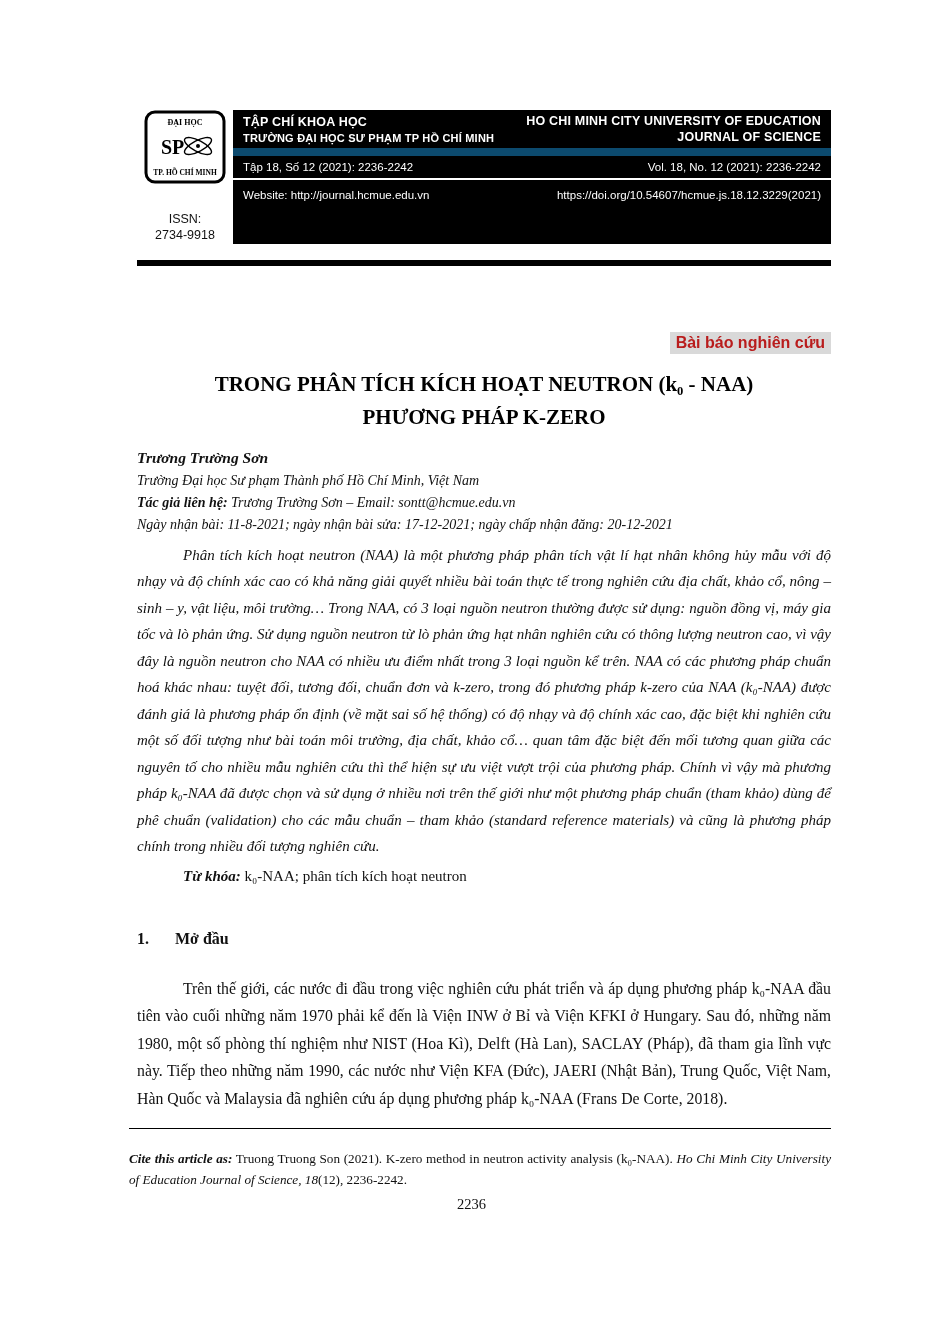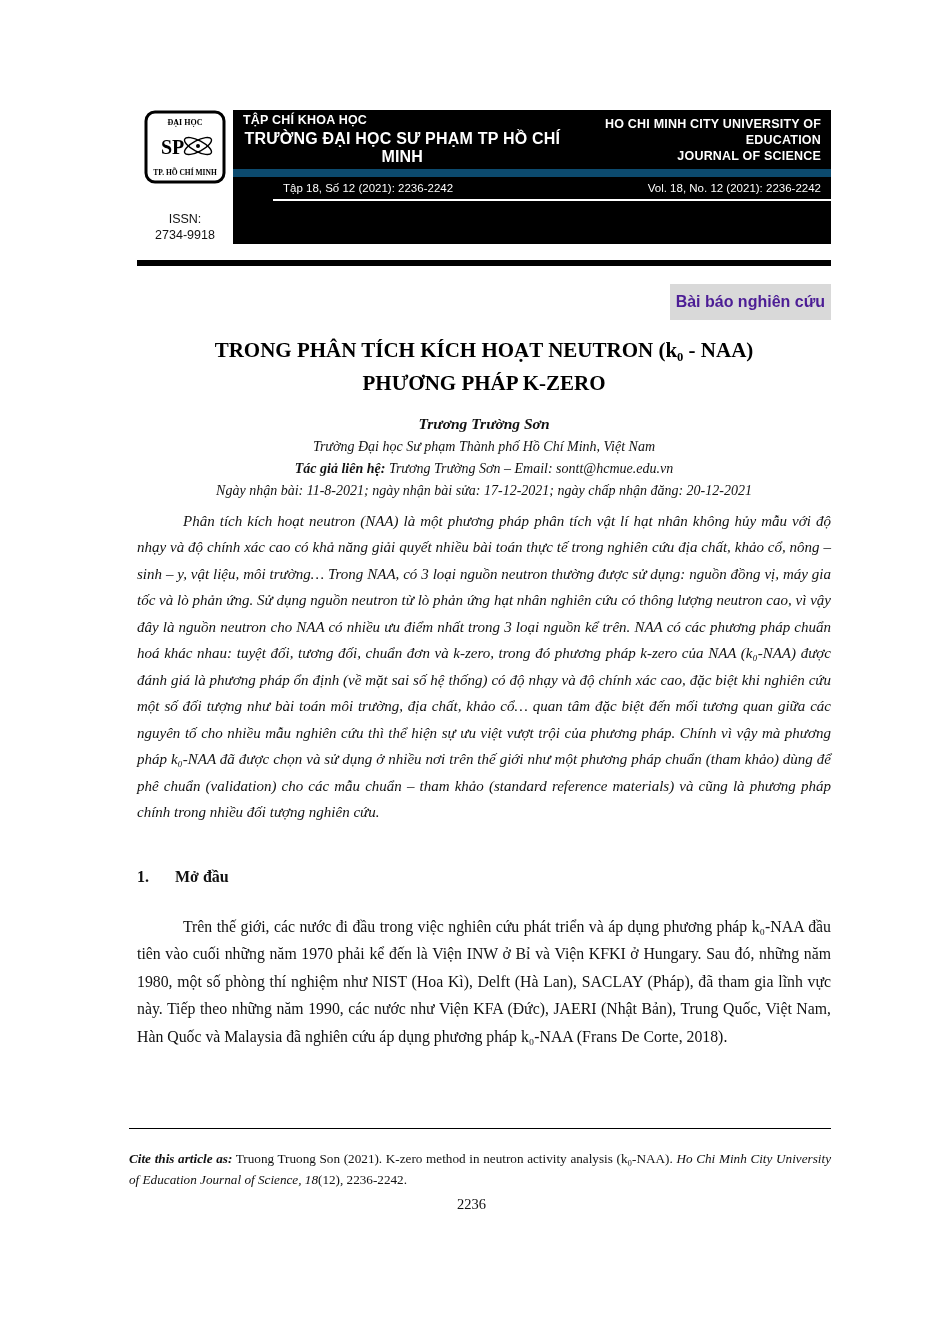--- a/index.html
+++ b/index.html
@@ -18,36 +18,36 @@
   .journal-header { display:flex; width:100%; }
   .logo-col { width:96px; background:#fff; display:flex; flex-direction:column; align-items:center; }
   .logo-box { width:82px; height:94px; }
   .issn { margin-top:7px; text-align:center; font-family:"Liberation Sans", sans-serif; font-size:12.5px; line-height:1.3; color:#111; }
   .black-col { flex:1; background:#000; color:#fff; font-family:"Liberation Sans", sans-serif; display:flex; flex-direction:column; }
   .hrow { display:flex; justify-content:space-between; align-items:center; padding:3px 10px; }
   .hrow .left  { text-align:left; }
   .hrow .right { text-align:right; }
   .row1 { min-height:46px; border-bottom:8px solid #0c4a6e; }
   .row1 .vi1 { font-weight:bold; font-size:12.5px; letter-spacing:.2px; }
-  .row1 .vi2 { font-weight:bold; font-size:16px; margin-top:3px; letter-spacing:.2px;text-align:center; }
+  .row1 .vi2 { font-weight:bold; font-size:11px; margin-top:3px; letter-spacing:.2px; }
   .row1 .en  { font-weight:bold; font-size:12.5px; line-height:16px; letter-spacing:.2px; }
-  .row2 { min-height:24px; border-bottom:2px solid #fff; font-size:11.5px;margin-left:40px; }
+  .row2 { min-height:24px; border-bottom:2px solid #fff; font-size:11.5px; }
   .row3 { min-height:30px; font-size:11.5px; }
   
   .thick-rule { height:6px; background:#000; margin-top:16px; }
   .article-type { margin-top:18px; text-align:right; }
   .article-type span {
     display:inline-block; background:#d9d9d9;
     font-family:"Liberation Sans", sans-serif;
-    font-weight:bold; font-size:16px; padding:9px 6px; color:#4c1d95;
+    font-weight:bold; font-size:16px; padding:2px 6px; color:#b91c1c;margin-top:48px;
   }
   
   .title { margin-top:14px; text-align:center; font-weight:bold; font-size:21px; line-height:33px; color:#000; }
   .title .tl { display:block; }
-  .author-block { margin-top:12px; text-align:center; }
+  .author-block { margin-top:12px; text-align:left; }
   .author { font-weight:bold; font-style:italic; font-size:15.5px; line-height:24px; }
   .affil, .contact, .dates { font-style:italic; font-size:14px; line-height:22px; }
   .contact .lbl { font-weight:bold; }
   
   .abstract-heading { margin-top:46px; font-weight:bold; font-size:14.5px; letter-spacing:.4px; }
   .abstract-body {
     margin-top:6px; font-style:italic; font-size:15px; line-height:26.5px;
     text-align:justify; text-indent:46px;
   }
   .keywords { margin-top:4px; padding-left:46px; font-size:15px; line-height:24px; }
@@ -101,20 +101,27 @@
         </div>
         <div class="right">
           <div class="en">HO CHI MINH CITY UNIVERSITY OF EDUCATION</div>
           <div class="en">JOURNAL OF SCIENCE</div>
         </div>
       </div>
       <div class="hrow row2">
         <div class="left">Tập 18, Số 12 (2021): 2236-2242</div>
         <div class="right">Vol. 18, No. 12 (2021): 2236-2242</div>
       </div>
+      <div class="hrow row3">
+        <div class="left">
+          <span>Website:</span>
+          <span>http://journal.hcmue.edu.vn</span>
+        </div>
+        <div class="right">https://doi.org/10.54607/hcmue.js.18.12.3229(2021)</div>
+      </div>
     </div>
   </header>
 
   <div class="thick-rule"></div>
 
   <div class="article-type">
     <span>Bài báo nghiên cứu</span>
   </div>
 
   <h1 class="title">
@@ -126,20 +133,23 @@
     <div class="author">Trương Trường Sơn</div>
     <div class="affil">Trường Đại học Sư phạm Thành phố Hồ Chí Minh, Việt Nam</div>
     <div class="contact">
       <span class="lbl">Tác giả liên hệ:</span><span> Trương Trường Sơn – Email: sontt@hcmue.edu.vn</span>
     </div>
     <div class="dates">Ngày nhận bài: 11-8-2021; ngày nhận bài sửa: 17-12-2021; ngày chấp nhận đăng: 20-12-2021</div>
   </div>
 
   <p class="abstract-body">Phân tích kích hoạt neutron (NAA) là một phương pháp phân tích vật lí hạt nhân không hủy mẫu với độ nhạy và độ chính xác cao có khả năng giải quyết nhiều bài toán thực tế trong nghiên cứu địa chất, khảo cổ, nông – sinh – y, vật liệu, môi trường… Trong NAA, có 3 loại nguồn neutron thường được sử dụng: nguồn đồng vị, máy gia tốc và lò phản ứng. Sử dụng nguồn neutron từ lò phản ứng hạt nhân nghiên cứu có thông lượng neutron cao, vì vậy đây là nguồn neutron cho NAA có nhiều ưu điểm nhất trong 3 loại nguồn kể trên. NAA có các phương pháp chuẩn hoá khác nhau: tuyệt đối, tương đối, chuẩn đơn và k-zero, trong đó phương pháp k-zero của NAA (k₀-NAA) được đánh giá là phương pháp ổn định (về mặt sai số hệ thống) có độ nhạy và độ chính xác cao, đặc biệt khi nghiên cứu một số đối tượng như bài toán môi trường, địa chất, khảo cổ… quan tâm đặc biệt đến mối tương quan giữa các nguyên tố cho nhiều mẫu nghiên cứu thì thể hiện sự ưu việt vượt trội của phương pháp. Chính vì vậy mà phương pháp k₀-NAA đã được chọn và sử dụng ở nhiều nơi trên thế giới như một phương pháp chuẩn (tham khảo) dùng để phê chuẩn (validation) cho các mẫu chuẩn – tham khảo (standard reference materials) và cũng là phương pháp chính trong nhiều đối tượng nghiên cứu.</p>
 
+  <div class="keywords">
+    <span class="lbl">Từ khóa:</span><span> k₀-NAA; phân tích kích hoạt neutron</span>
+  </div>
 
   <div class="section-heading">
     <span class="num">1.</span>
     <span>Mở đầu</span>
   </div>
   <p class="section-body">Trên thế giới, các nước đi đầu trong việc nghiên cứu phát triển và áp dụng phương pháp k₀-NAA đầu tiên vào cuối những năm 1970 phải kể đến là Viện INW ở Bỉ và Viện KFKI ở Hungary. Sau đó, những năm 1980, một số phòng thí nghiệm như NIST (Hoa Kì), Delft (Hà Lan), SACLAY (Pháp), đã tham gia lĩnh vực này. Tiếp theo những năm 1990, các nước như Viện KFA (Đức), JAERI (Nhật Bản), Trung Quốc, Việt Nam, Hàn Quốc và Malaysia đã nghiên cứu áp dụng phương pháp k₀-NAA (Frans De Corte, 2018).</p>
 
   <div class="cite-block">
     <span class="lbl">Cite this article as:</span><span> Truong Truong Son (2021). K-zero method in neutron activity analysis (k₀-NAA). </span><span class="jrnl">Ho Chi Minh City University of Education Journal of Science, 18</span><span>(12), 2236-2242.</span>
   </div>

